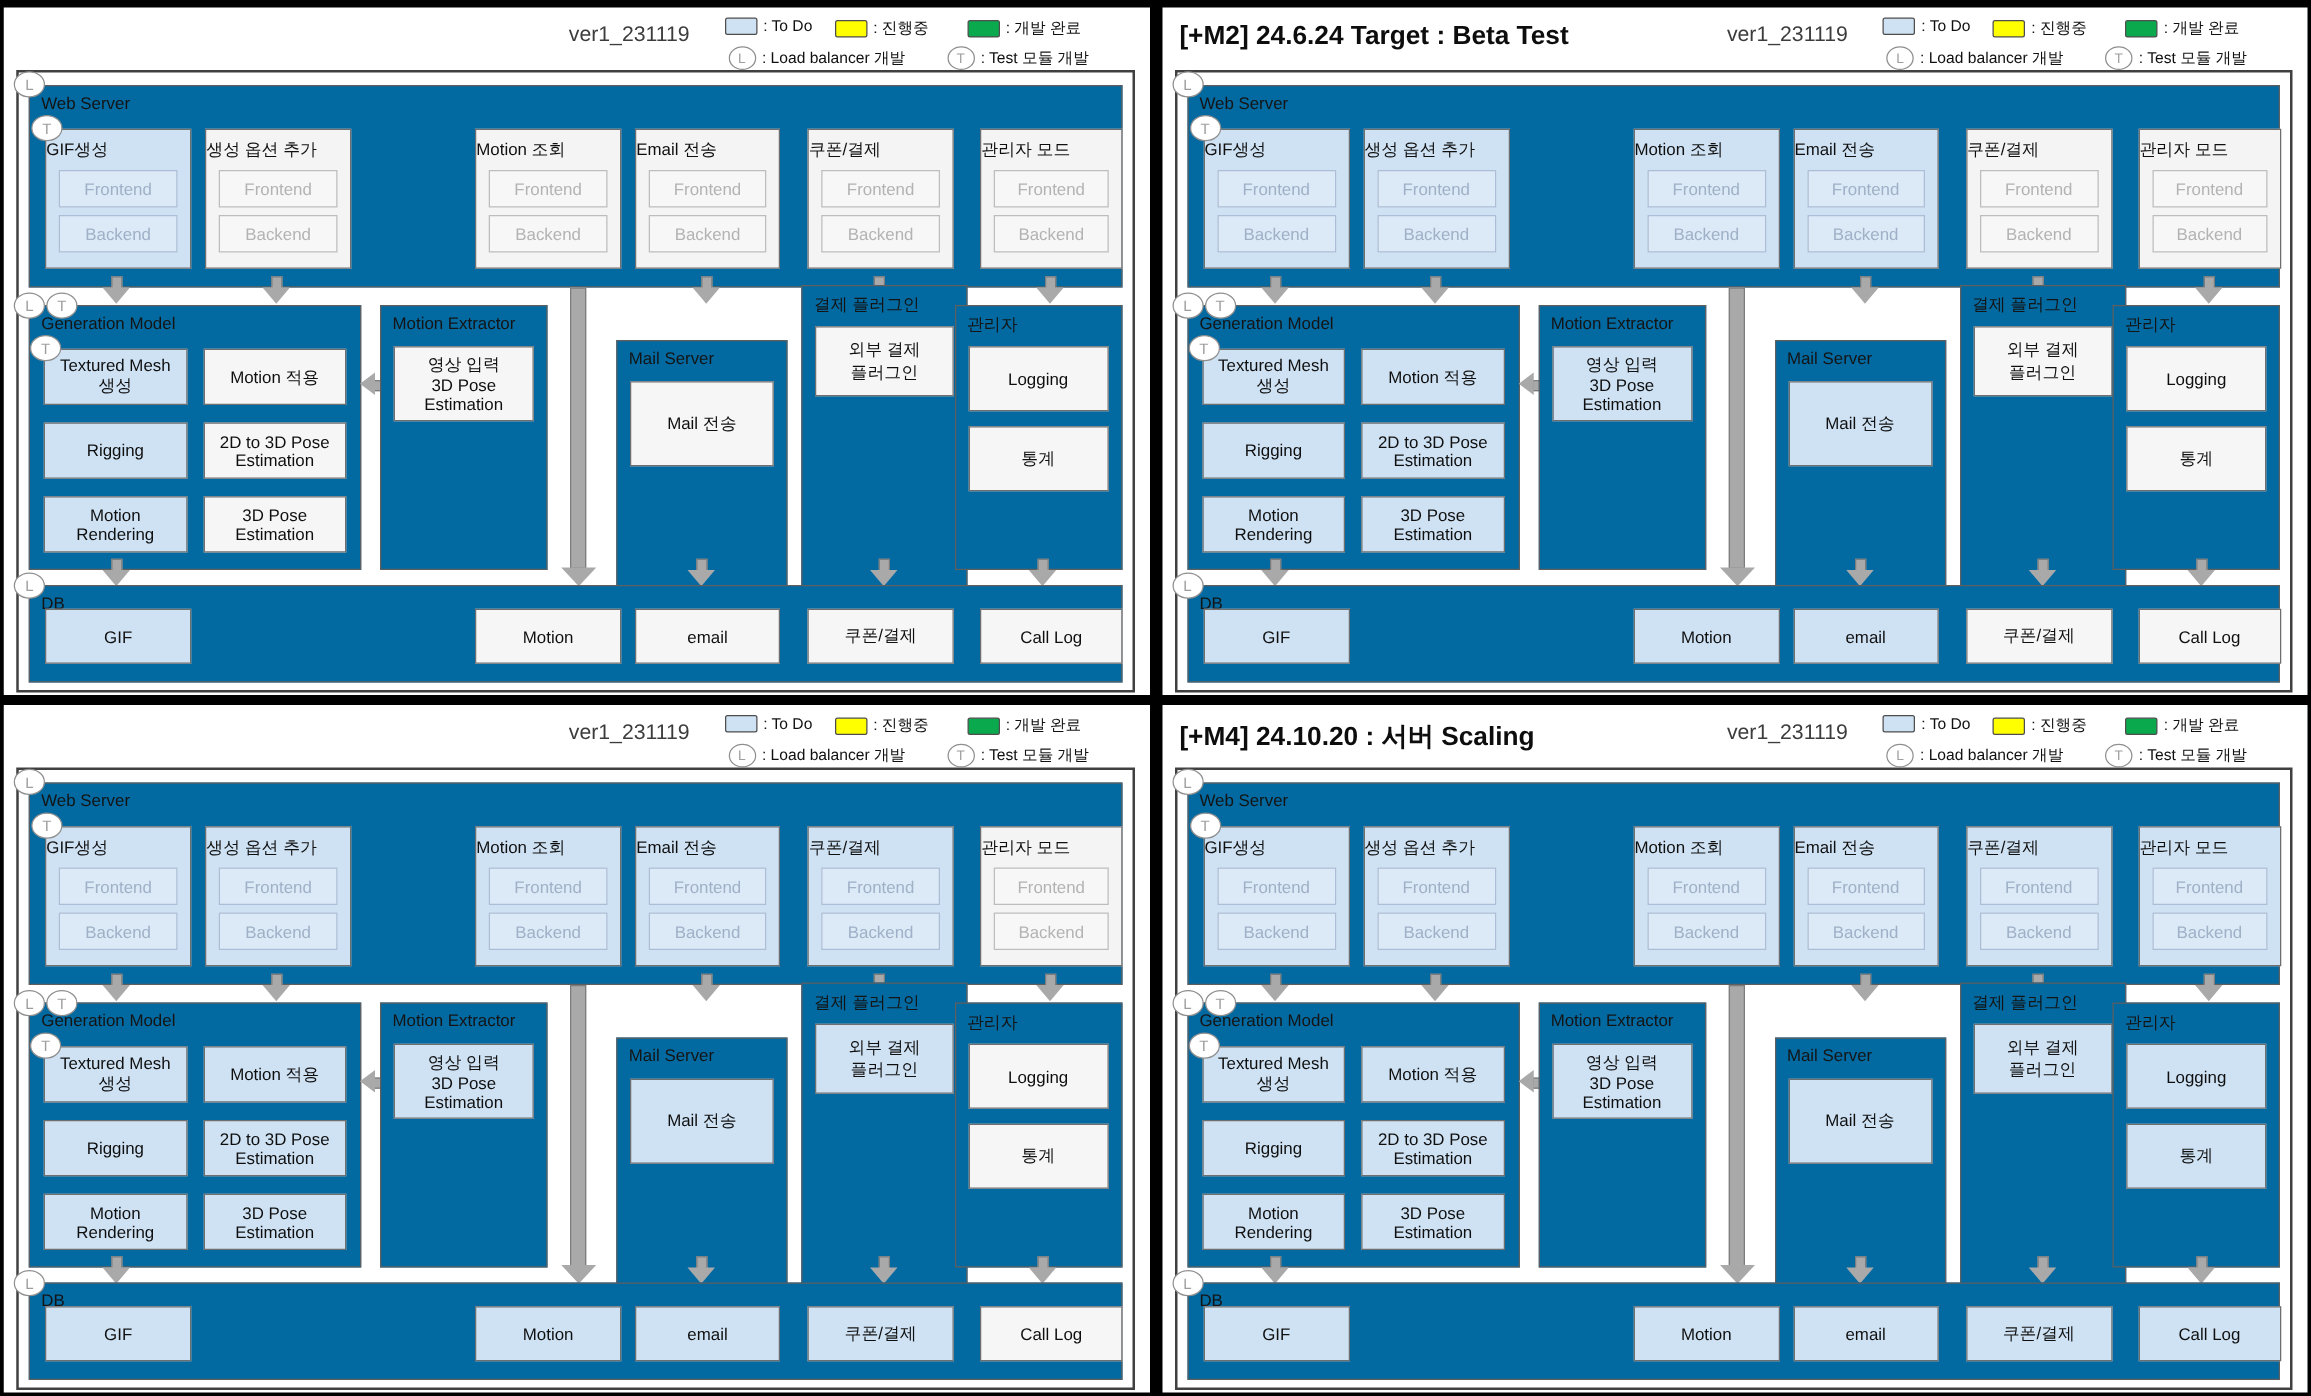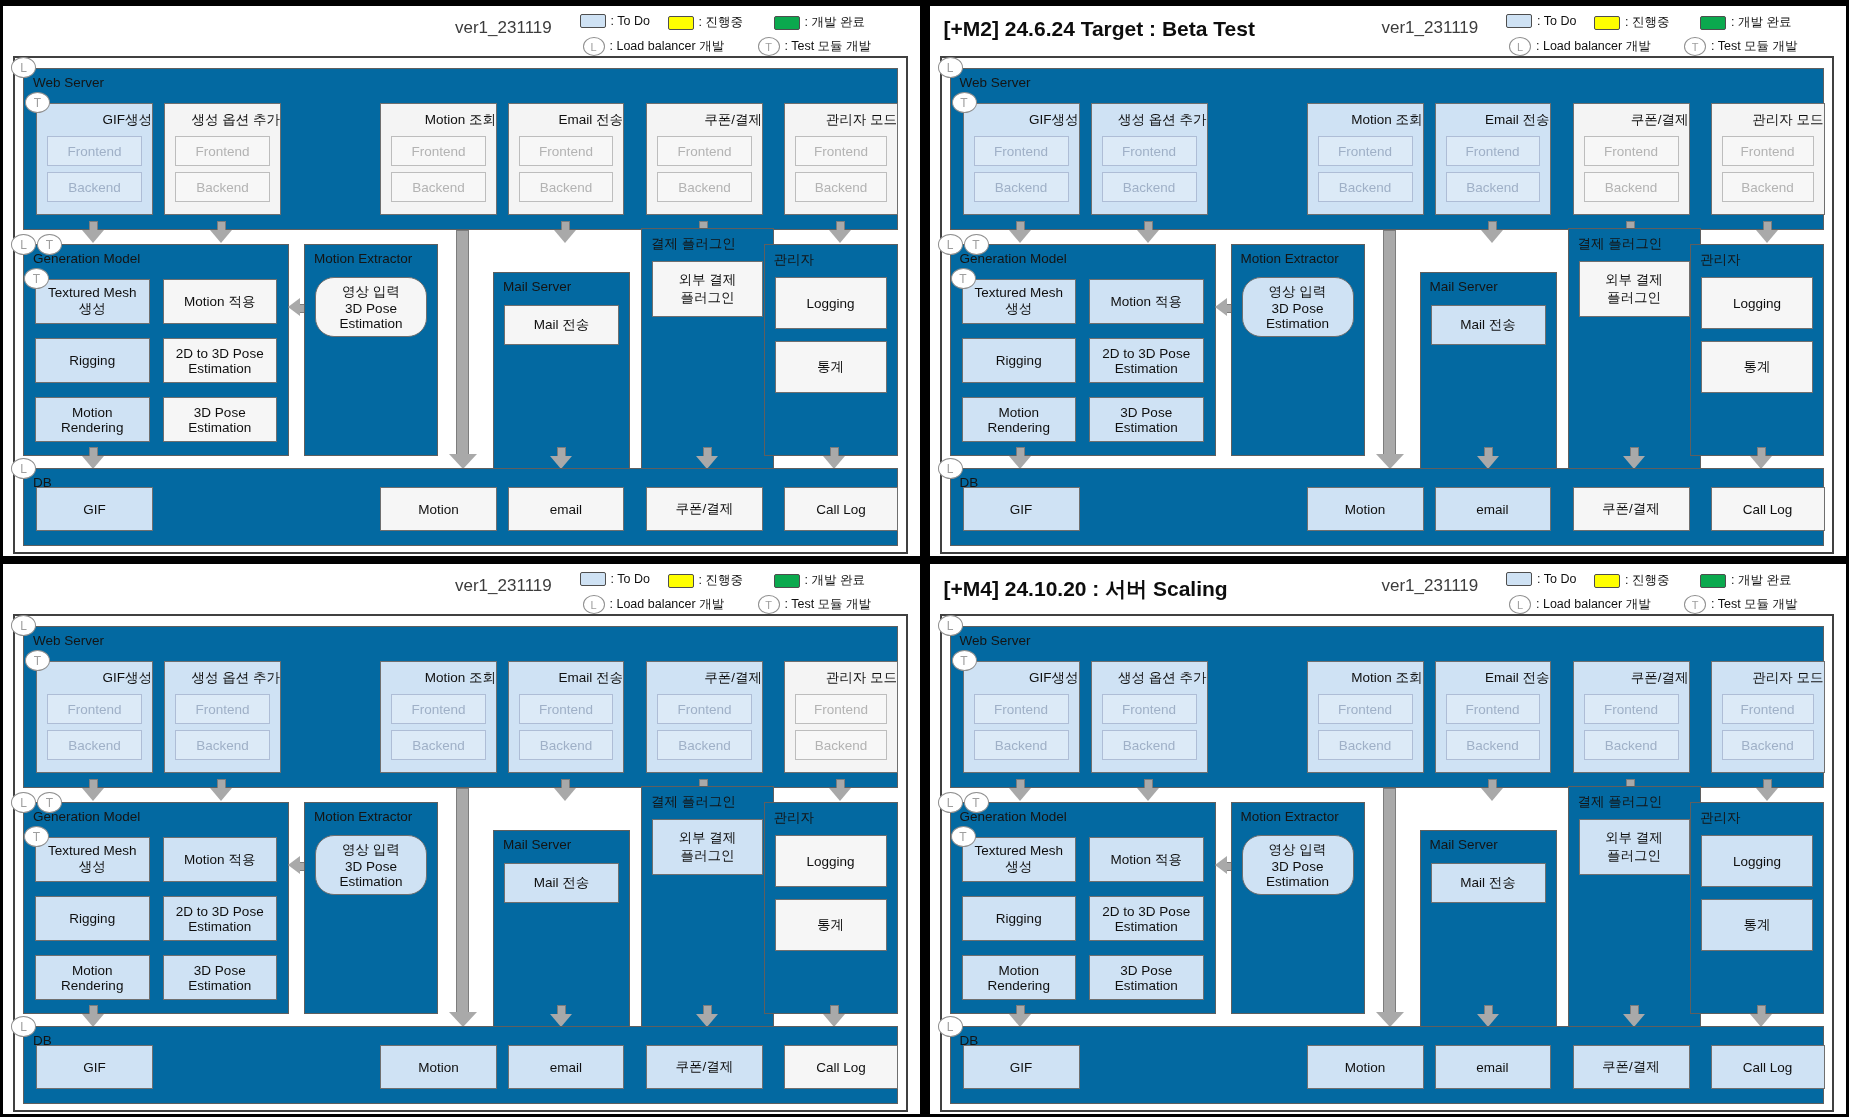--- a/index.html
+++ b/index.html
@@ -26,33 +26,33 @@
   .me{left:289px;top:186px;width:134px;height:212px;}
   .mailsec{left:478px;top:186px;width:137px;height:212px;margin-top:28px;}
   .pay{left:626px;top:170px;width:133px;height:248px;}
   .adm{right:8px;top:186px;width:134px;height:212px;}
   .db{left:8px;right:8px;top:410px;height:78px;}
   
   .c1{left:12px;width:117px}.c2{left:140px;width:117px}.c3{left:356px;width:117px}
   .c4{left:484px;width:116px}.c5{left:622px;width:117px}.c6{left:760px;width:114px}
   .wbox{position:absolute;top:34px;height:112px;border:1.4px solid #6f6f6f;background:#f4f4f4;
         box-sizing:border-box;display:flex;flex-direction:column;}
-  .wbox-title{height:22px;line-height:24px;text-align:right;font-size:13.5px;color:#0f0f0f;margin-top:4px;white-space:pre-line;}
+  .wbox-title{height:22px;line-height:24px;text-align:left;font-size:13.5px;color:#0f0f0f;margin-top:4px;white-space:pre-line;}
   .sub{margin:6px 10px 0;flex:0 0 30px;border:1.2px solid #bdbdbd;display:flex;align-items:center;justify-content:center;
         font-size:13.5px;color:#b3b3b3;background:rgba(255,255,255,0.30);box-sizing:border-box;}
   .todo{background:#cfe2f4 !important;}
   .todo .sub{border-color:#aebdd6;color:#9fb0c7;background:rgba(255,255,255,0.28);}
   .gen-grid{position:absolute;left:11px;right:11px;top:34px;bottom:13px;display:grid;
         grid-template-columns:1fr 1fr;grid-template-rows:1fr 1fr 1fr;gap:14px 13px;}
   .gbox,.sbox,.dbox{border:1.4px solid #6f6f6f;background:#f6f6f6;box-sizing:border-box;display:flex;
         align-items:center;justify-content:center;text-align:center;font-size:13.5px;color:#0f0f0f;
         padding:2px 5px;white-space:pre-line;}
   .sbox{position:absolute;left:10px;right:10px;}
-  .me .sbox{top:32px;height:60px;border-radius:19px;}
-  .mailsec .sbox{top:32px;height:40px;}
+  .me .sbox{top:32px;height:60px;}
+  .mailsec .sbox{top:32px;height:68px;}
   .pay .sbox{top:32px;height:56px;}
   .adm .sbox.b1{top:32px;height:52px;}
   .adm .sbox.b2{top:96px;height:52px;}
   .dbox{position:absolute;top:18px;height:44px;}
   
   .arr-down{position:absolute;width:22px;height:15px;}
   .arr-down::before{content:"";position:absolute;left:7px;top:-7px;width:7px;height:9px;background:#a9a9a9;border:1px solid #7d7d7d;}
   .arr-down::after{content:"";position:absolute;left:0;top:2px;width:0;height:0;
         border-left:11px solid transparent;border-right:11px solid transparent;border-top:13px solid #a9a9a9;}
   .a-ws{top:170px;}  .a-sd{top:396px;}

